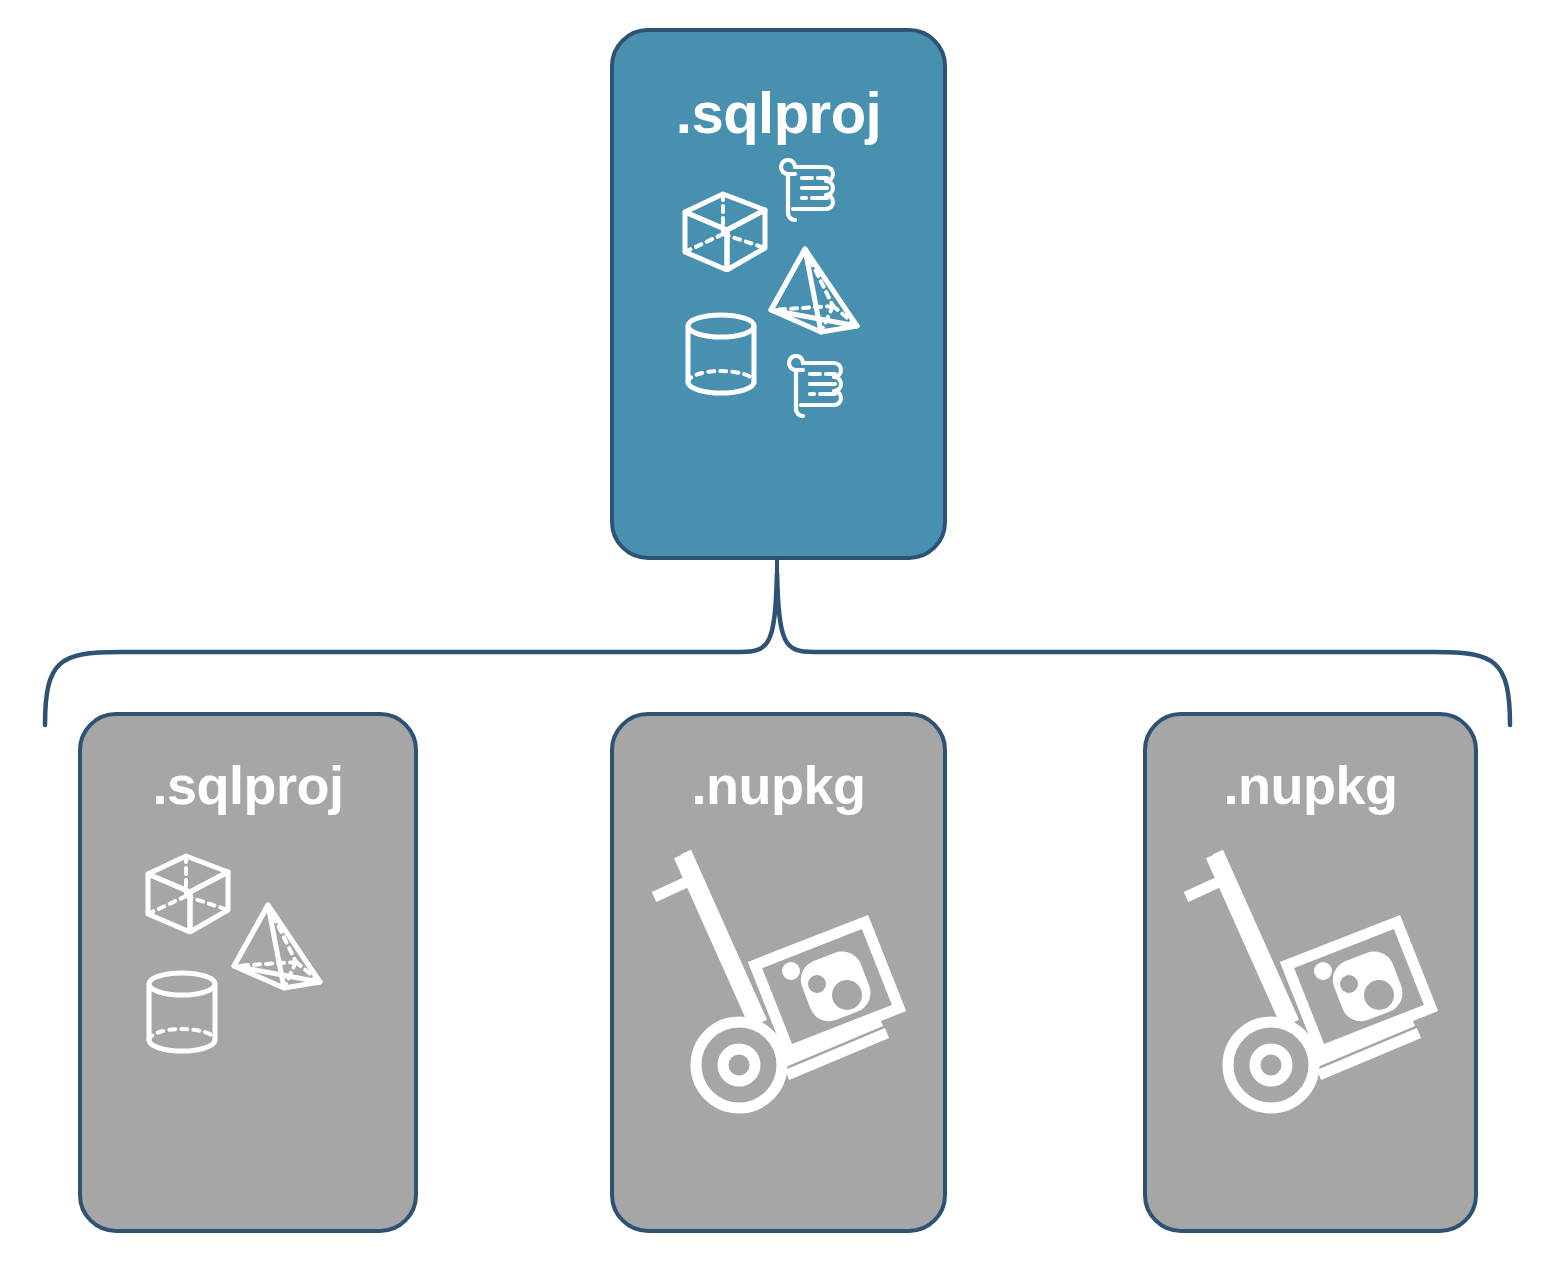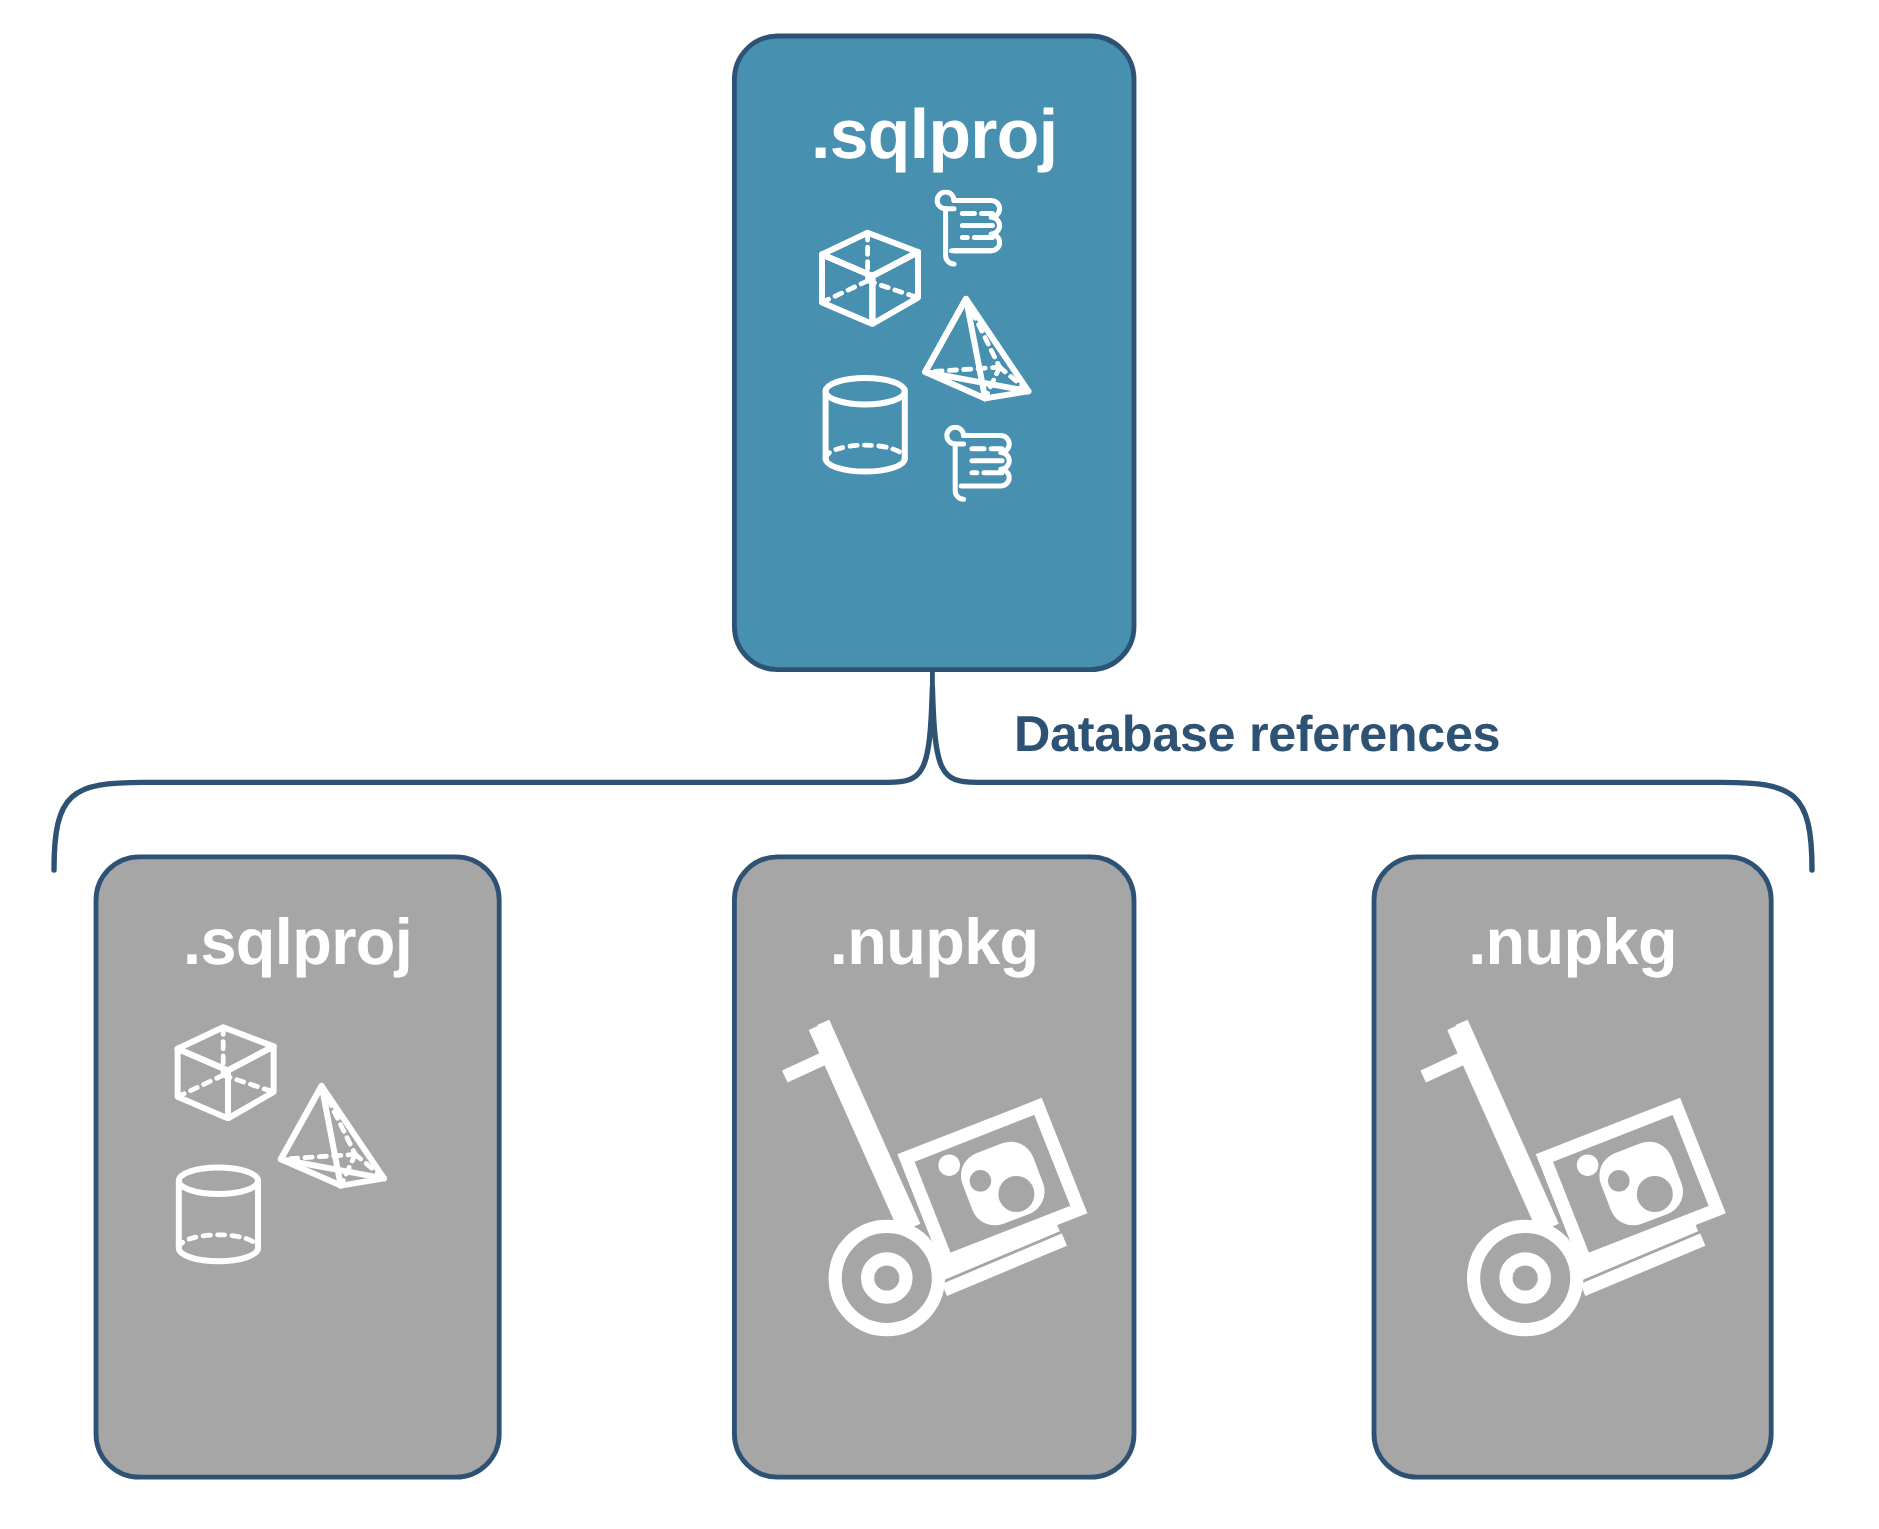--- a/index.html
+++ b/index.html
@@ -170,21 +170,20 @@
 
     <path d="M45 185
              C45 120 60 112 120 112
              L740 112
              C770 112 775 104 777 33
              C779 104 784 112 814 112
              L1435 112
              C1495 112 1510 120 1510 185" stroke="#2d5274" stroke-width="4.5" stroke-linecap="round" stroke-linejoin="round" fill="none"></path>
   </svg>
 
-  <div id="brace-label">Database references</div>
 
   <div class="card gray" id="card-sqlproj">
     <div class="card-title">.sqlproj</div>
 
     <div class="icon-area">
 
       <svg style="left:12px; top:4px;" width="96" height="82" viewBox="0 0 96 82" fill="none" stroke="#ffffff" stroke-width="5" stroke-linejoin="round" stroke-linecap="round">
         <path d="M8 22 L46 4 L88 20 L50 40 Z"></path>
         <path d="M8 22 L8 62 L50 80 L50 40 Z"></path>
         <path d="M88 20 L88 58 L50 80 L50 40 Z"></path>

